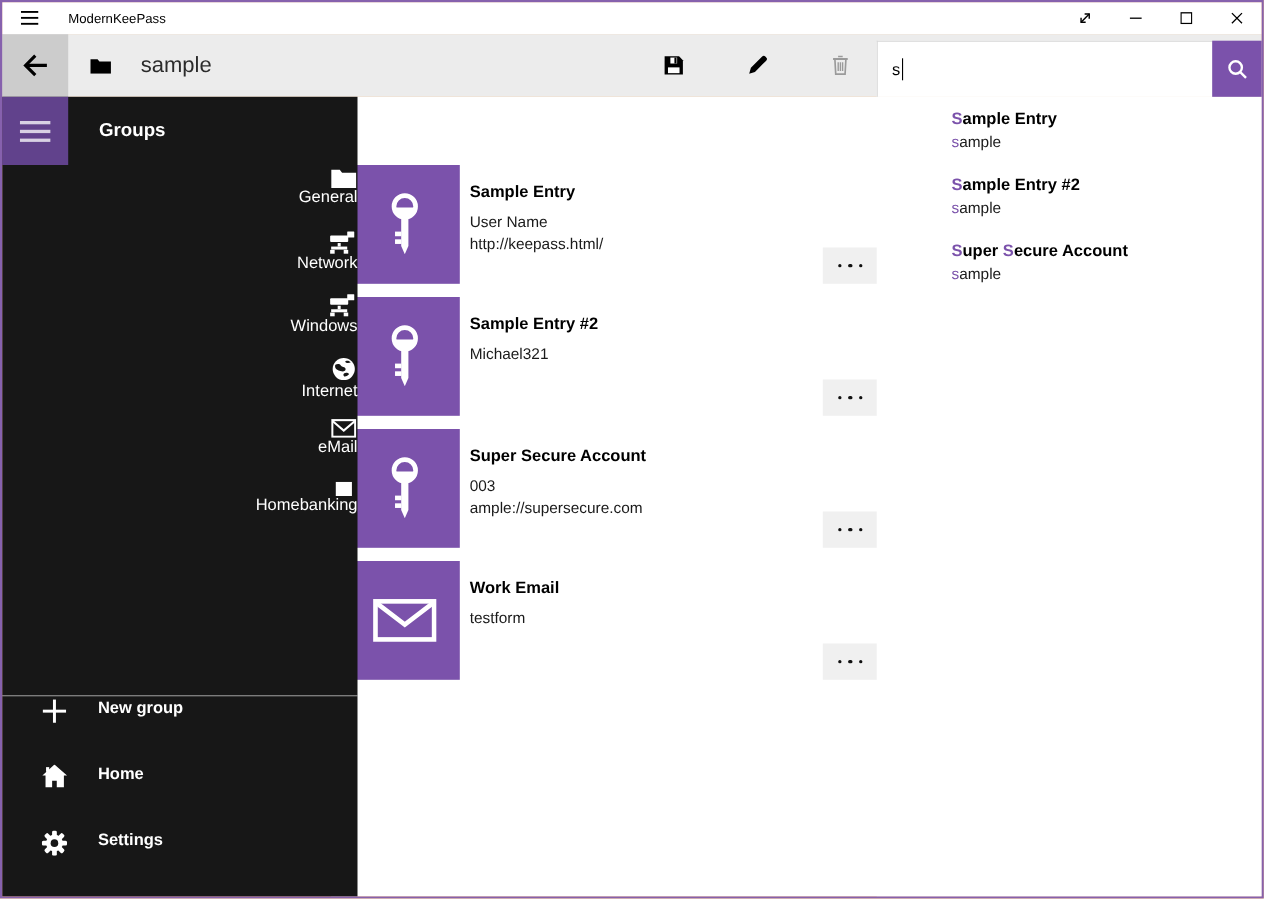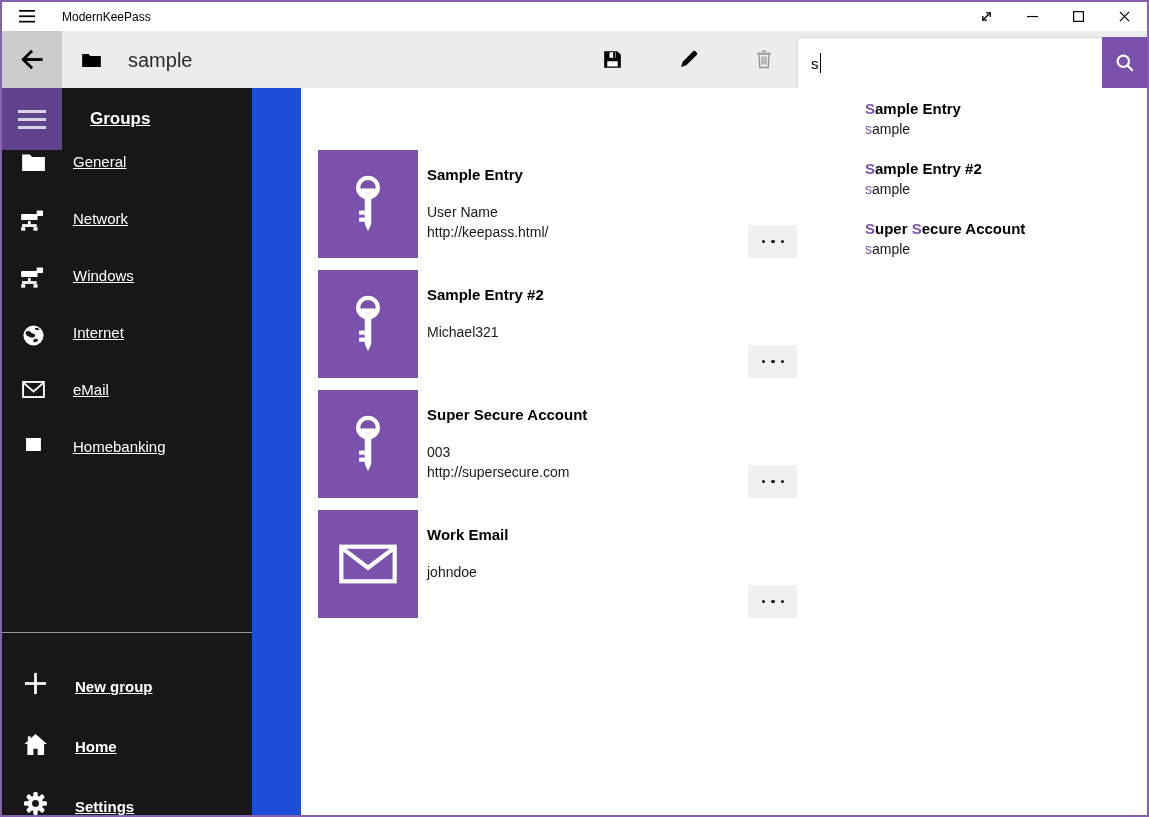--- a/index.html
+++ b/index.html
@@ -1,17 +1,17 @@
 <!DOCTYPE html>
 <html style="--accent: #7b52ab; --accent-dark: #61428c; --window-border: #8661ad; --titlebar-bg: #ffffff; --commandbar-bg: #ececec; --back-btn-bg: #cccccc; --sidebar-bg: #171717; --content-bg: #ffffff; --more-btn-bg: #f0f0f0; --disabled-icon: #9a9a9a;"><head>
 <meta charset="utf-8">
 <style>
   html,body{margin:0;padding:0;background:#fff;}
   .window{position:relative;width:1149px;height:817px;overflow:hidden;
-    font-family:"Liberation Sans",sans-serif;background:#1d4ed8;}
+    font-family:"Liberation Sans",sans-serif;background:#fdba74;}
   .window-border{position:absolute;inset:0;border:2px solid var(--window-border,#8661ad);
     pointer-events:none;z-index:60;}
 
   
   .titlebar{position:absolute;left:2px;right:2px;top:2px;height:29px;background:var(--titlebar-bg,#fff);
     display:flex;align-items:center;z-index:10;}
   .tb-hamburger{margin-left:17px;display:flex;align-items:center;}
   .tb-title{margin-left:27px;font-size:12px;color:#000;}
   .win-controls{margin-left:auto;display:flex;height:100%;}
   .win-btn{width:46px;height:100%;display:flex;align-items:center;justify-content:center;
@@ -30,45 +30,45 @@
 
   
   .search-area{position:absolute;left:797px;right:2px;top:37px;height:51px;display:flex;z-index:40;}
   .search-input{flex:1;background:#fff;border:1px solid #d9d9d9;border-right:none;border-bottom:none;
     display:flex;align-items:center;padding-left:13px;font-size:15px;color:#000;}
   .caret{width:1px;height:20px;background:#000;margin-left:1px;}
   .search-button{width:45px;background:var(--accent,#7b52ab);border:none;padding:0;
     display:flex;align-items:center;justify-content:center;}
 
   
-  .sidebar{position:absolute;left:2px;top:88px;width:250px;bottom:2px;background:var(--sidebar-bg,#171717);
-    display:flex;flex-direction:column;z-index:6;color:#fff;text-decoration:underline;}
+  .sidebar{position:absolute;left:2px;top:88px;width:323px;bottom:2px;background:var(--sidebar-bg,#171717);
+    display:flex;flex-direction:column;z-index:6;color:#fff;}
   .sidebar-top{height:62px;display:flex;align-items:stretch;flex:none;}
   .sb-hamburger{width:60px;height:62px;background:var(--accent-dark,#61428c);border:none;padding:0;
     display:flex;align-items:center;justify-content:center;}
   .sb-header{align-self:center;margin-left:28px;font-size:17px;font-weight:700;color:#fff;}
   .group-list{padding-top:3px;flex:none;}
-  .group-item{height:57px;display:flex;align-items:flex-start;padding-left:18px;cursor:default;}
+  .group-item{height:57px;display:flex;align-items:flex-end;padding-left:4px;cursor:default;flex-direction:column;}
   .action-list{flex:none;padding-top:2px;}
-  .action-item{height:60px;display:flex;align-items:flex-end;padding-left:20px;}
+  .action-item{height:60px;display:flex;align-items:flex-start;padding-left:34px;}
   .sb-icon{width:26px;display:flex;justify-content:center;align-items:center;color:#fff;flex:none;}
   .group-label{margin-left:27px;font-size:15px;color:#fff;}
   .action-label{margin-left:27px;font-size:15px;font-weight:700;color:#fff;}
   .sb-spacer{flex:1;}
   .sb-divider{height:1px;background:rgba(255,255,255,.55);flex:none;}
 
   
   .main{position:absolute;left:301px;top:88px;right:2px;bottom:2px;background:var(--content-bg,#fff);z-index:1;}
   .entries{padding-top:62px;padding-left:17px;}
   .entry{position:relative;width:480px;height:108px;margin-bottom:12px;}
   .tile{position:absolute;left:0;top:0;width:100px;height:108px;background:var(--accent,#7b52ab);
     display:flex;align-items:center;justify-content:center;}
   .entry-text{position:absolute;left:109px;top:0;right:56px;}
   .entry-title{margin-top:14px;font-size:15px;font-weight:700;color:#000;line-height:21px;}
-  .entry-lines{margin-top:17px;font-size:14px;color:#1a1a1a;line-height:20px;white-space:nowrap;}
+  .entry-lines{margin-top:6px;font-size:14px;color:#1a1a1a;line-height:20px;white-space:nowrap;}
   .more-button{position:absolute;right:0;bottom:0;width:50px;height:33px;background:var(--more-btn-bg,#f0f0f0);
     border:none;padding:0;display:flex;align-items:center;justify-content:center;gap:6px;}
   .dot{width:3.5px;height:3.5px;border-radius:50%;background:#111;}
 
   
   .flyout{position:absolute;left:797px;right:2px;top:88px;bottom:2px;background:#fff;z-index:30;padding-top:11px;}
   .suggestion{margin-left:68px;margin-bottom:20px;cursor:default;}
   .sug-title{font-size:15px;font-weight:700;color:#000;line-height:20px;}
   .sug-sub{font-size:14px;color:#1a1a1a;line-height:20px;}
   .hl{color:var(--accent,#7b52ab);}
@@ -359,42 +359,42 @@
                 <path fill="#fff" d="M16.5 23h7v29l-3.5 8-3.5-8z"></path>
                 <rect x="10.5" y="38" width="6.2" height="4.5" fill="#fff"></rect>
                 <rect x="10.5" y="45.5" width="6.2" height="4.5" fill="#fff"></rect>
               </svg>
             </span>
           </div>
           <div class="entry-text">
             <div class="entry-title">Super Secure Account</div>
             <div class="entry-lines">
               <div>003</div>
-              <div>http://supersecure.com</div>
+              <div>ample://supersecure.com</div>
             </div>
           </div>
           <button class="more-button">
             <span class="dot"></span>
             <span class="dot"></span>
             <span class="dot"></span>
           </button>
         </div>
         <div class="entry">
           <div class="tile">
             <span class="icon ">
               <svg viewBox="0 0 62 42" width="58" height="40" fill="none" stroke="#fff" stroke-width="4.5">
                 <rect x="2.5" y="2.5" width="57" height="37"></rect>
                 <path d="M4 4.5 31 25 58 4.5"></path>
               </svg>
             </span>
           </div>
           <div class="entry-text">
             <div class="entry-title">Work Email</div>
             <div class="entry-lines">
-              <div>johndoe</div>
+              <div>testform</div>
             </div>
           </div>
           <button class="more-button">
             <span class="dot"></span>
             <span class="dot"></span>
             <span class="dot"></span>
           </button>
         </div>
       </div>
   </div>

